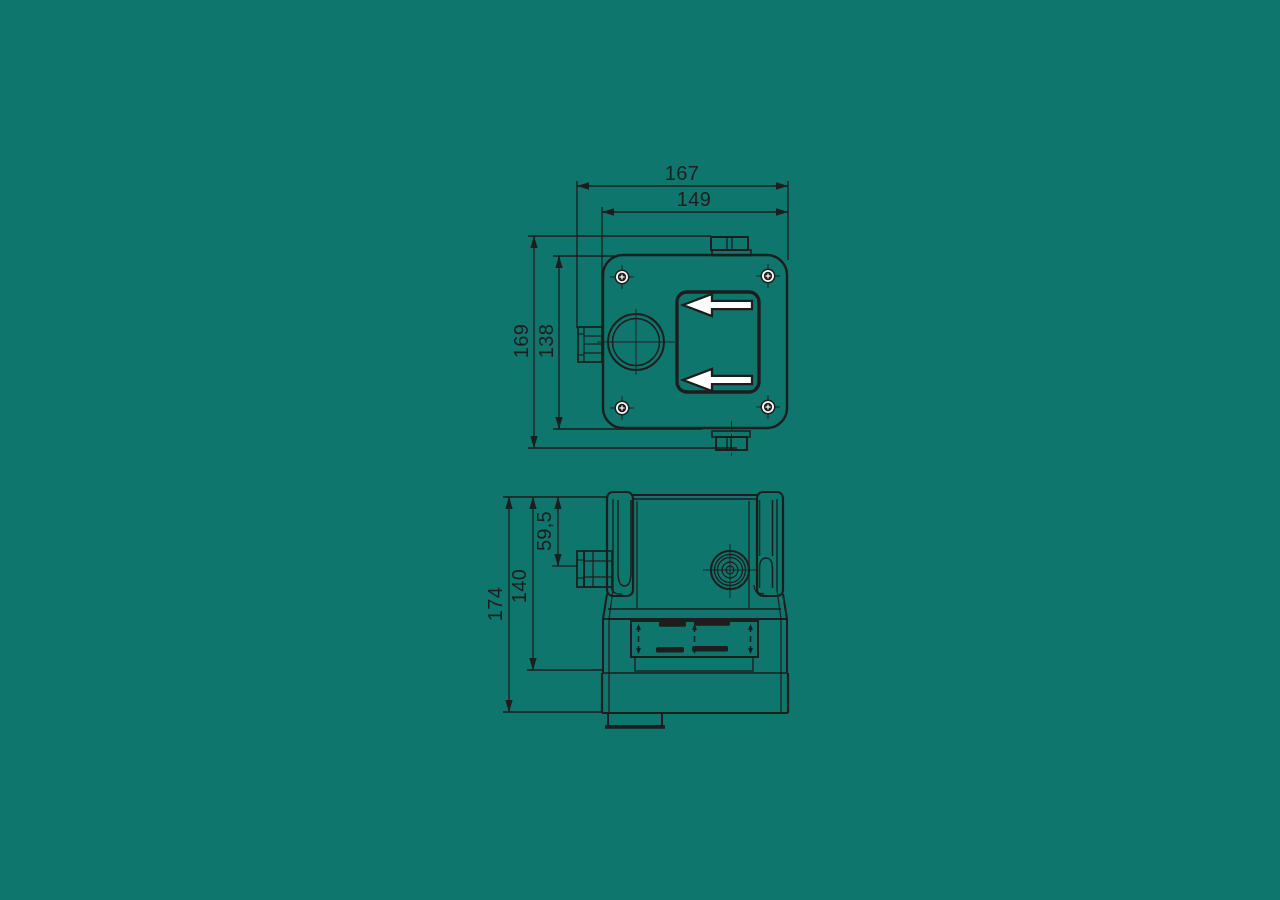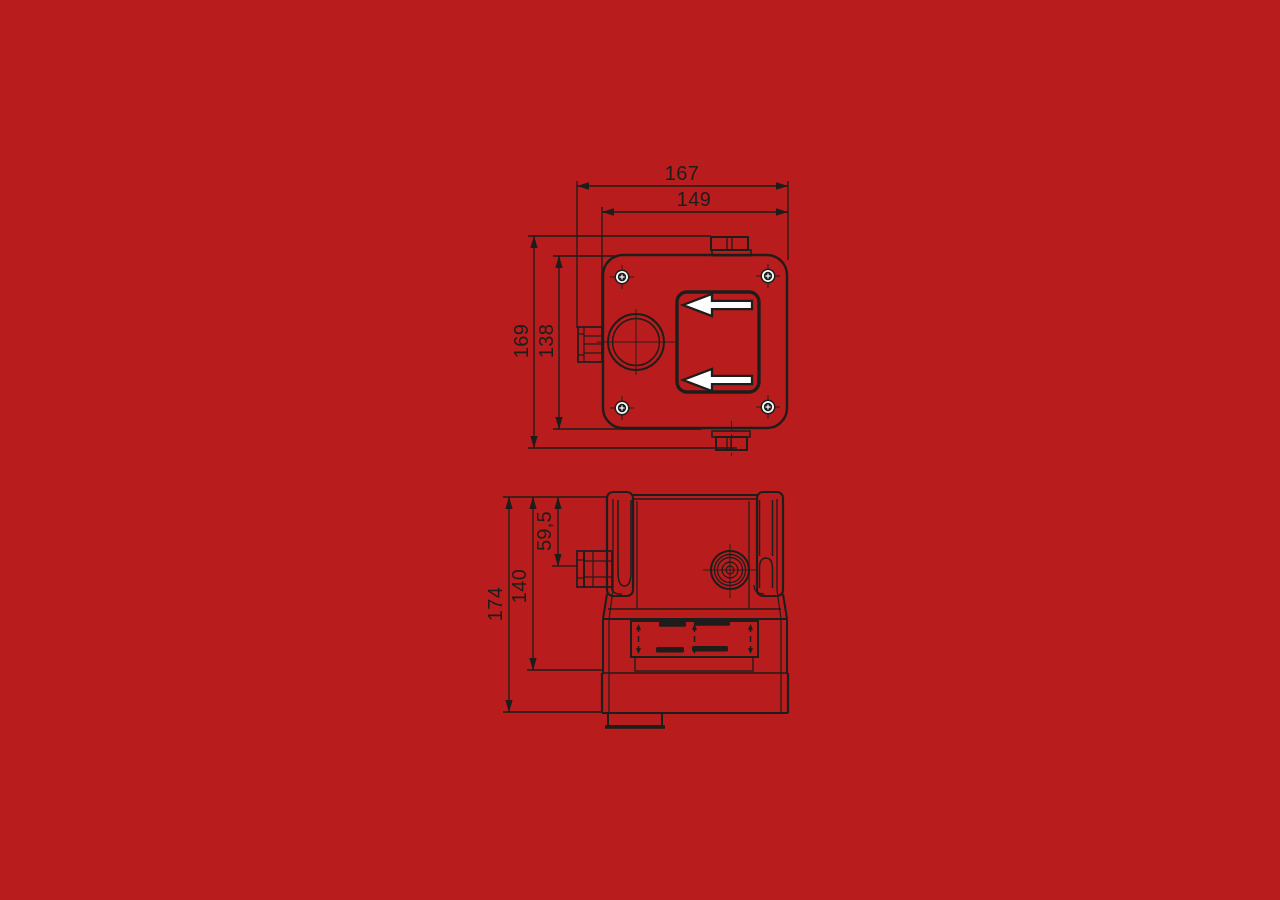--- a/index.html
+++ b/index.html
@@ -2,21 +2,21 @@
 <html><head>
 <meta charset="utf-8">
 <style>
   html,body{margin:0;padding:0;}
   body{
     width:1280px;height:900px;
     background:#ffffff;
     font-family:"Liberation Sans", sans-serif;
     overflow:hidden;
   }
-  .stage{width:1280px;height:900px;position:relative;background:#b91c1c;}
+  .stage{width:1280px;height:900px;position:relative;background:#0f766e;}
   svg{display:block;}
   .ln{stroke:#1d1d1b;fill:none;stroke-linecap:butt;stroke-linejoin:miter;}
   .thin{stroke-width:0.9;}
   .dim{stroke-width:1.3;}
   .t12{stroke-width:1.2;}
   .t13{stroke-width:1.3;}
   .t15{stroke-width:1.5;}
   .t17{stroke-width:1.7;}
   .t2{stroke-width:2;}
   .t22{stroke-width:2.2;}

